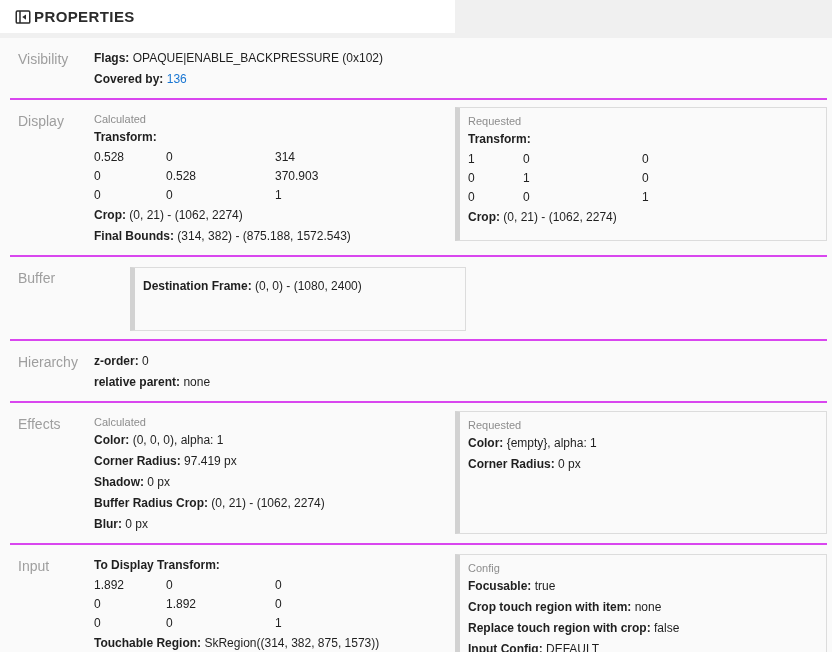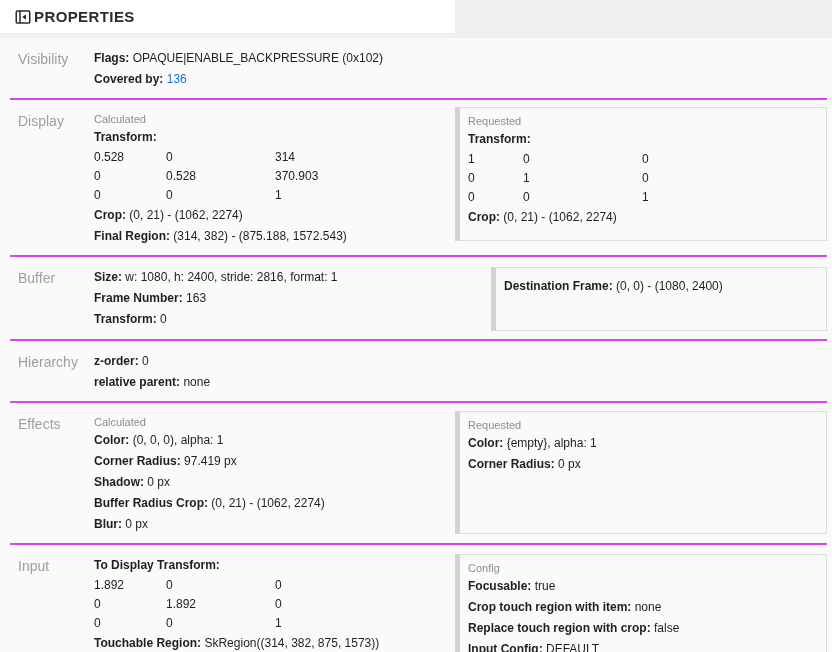--- a/index.html
+++ b/index.html
@@ -115,21 +115,21 @@
             <td>0</td>
             <td>1</td>
           </tr>
     </tbody>
       </table>
     <div class="prop">
       <span class="pname">Crop:</span>
       <span>(0, 21) - (1062, 2274)</span>
     </div>
     <div class="prop">
-      <span class="pname">Final Region:</span>
+      <span class="pname">Final Bounds:</span>
       <span>(314, 382) - (875.188, 1572.543)</span>
     </div>
   </div>
   <div class="sec-right">
     <div class="box box-geometry">
       <div class="group-label">Requested</div>
       <div class="prop">
         <span class="pname">Transform:</span>
       </div>
       <table class="matrix m-box">
@@ -154,34 +154,20 @@
       <div class="prop">
         <span class="pname">Crop:</span>
         <span>(0, 21) - (1062, 2274)</span>
       </div>
     </div>
   </div>
 </div>
 
 <div class="section">
   <div class="sec-label">Buffer</div>
-  <div class="sec-left">
-    <div class="prop">
-      <span class="pname">Size:</span>
-      <span>w: 1080, h: 2400, stride: 2816, format: 1</span>
-    </div>
-    <div class="prop">
-      <span class="pname">Frame Number:</span>
-      <span>163</span>
-    </div>
-    <div class="prop">
-      <span class="pname">Transform:</span>
-      <span>0</span>
-    </div>
-  </div>
   <div class="sec-right">
     <div class="box box-buffer">
       <div class="prop" style="padding-top:4px;">
         <span class="pname">Destination Frame:</span>
         <span>(0, 0) - (1080, 2400)</span>
       </div>
     </div>
   </div>
 </div>
 

